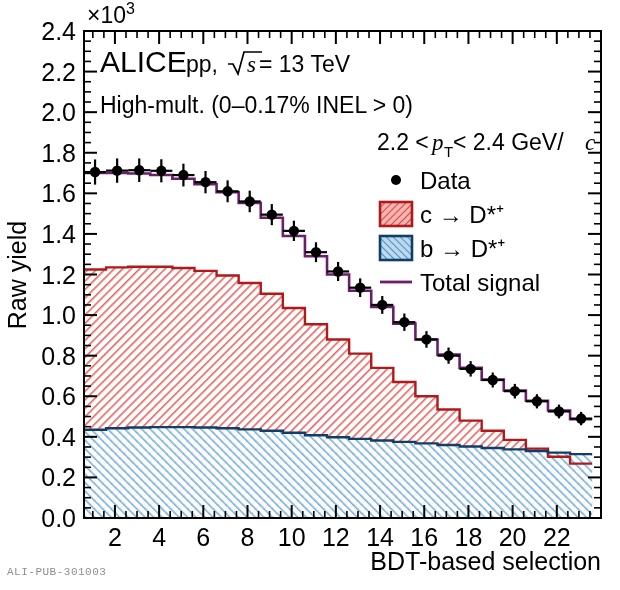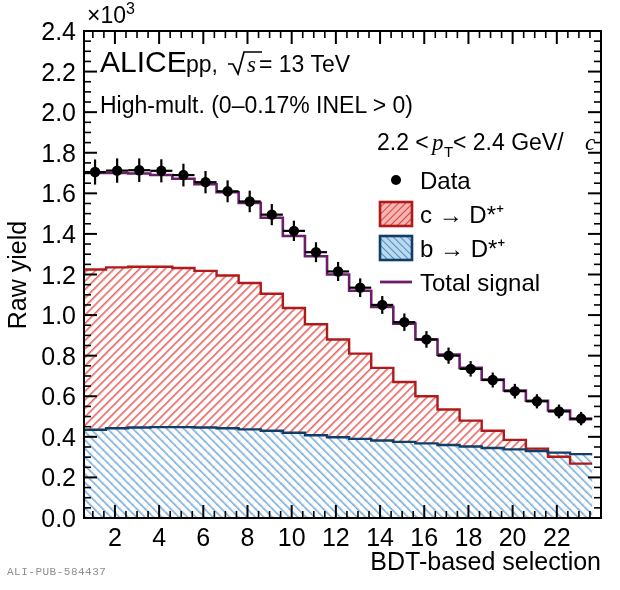--- a/index.html
+++ b/index.html
@@ -395,13 +395,13 @@
         <rect x="380" y="236" width="32" height="24" fill="url(#hatch-blue-swatch)" stroke="#123d66" stroke-width="2.6"></rect>
         <text x="420" y="257" font-size="24" fill="#000" font-family="Liberation Sans, sans-serif">b → D*⁺</text>
       </g>
       <g>
         <line x1="380" y1="282" x2="412" y2="282" stroke="#6b1f6b" stroke-width="2.8"></line>
         <text x="420" y="291" font-size="24" fill="#000" font-family="Liberation Sans, sans-serif">Total signal</text>
       </g>
     </g>
 </svg>
 
-<div class="watermark">ALI-PUB-584437</div>
+<div class="watermark">ALI-PUB-301003</div>
 
 </body></html>

